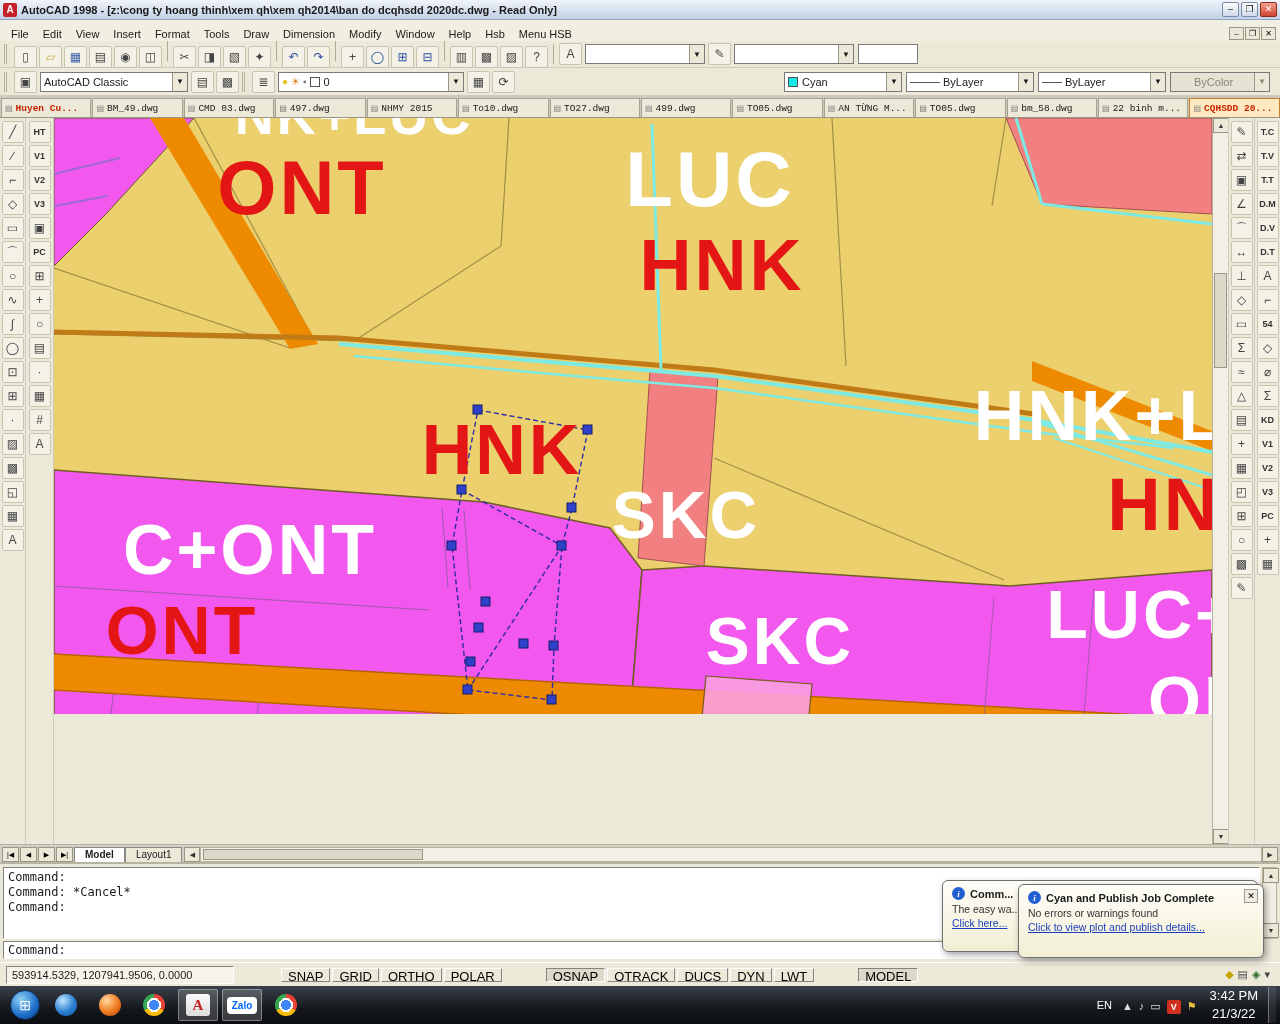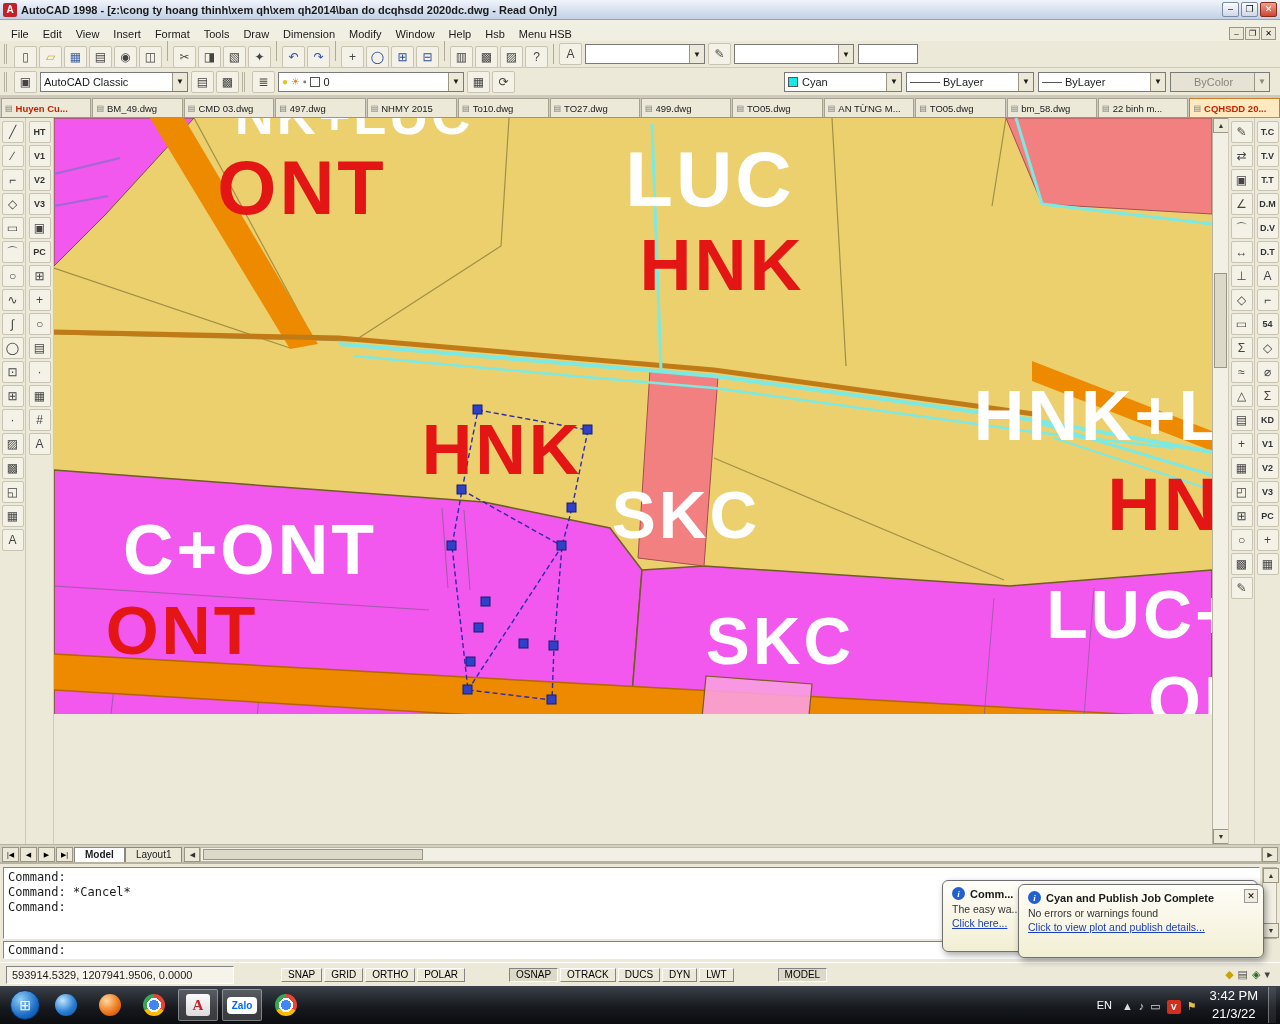--- a/index.html
+++ b/index.html
@@ -48,21 +48,21 @@
 
   
   .doctabs{position:absolute;top:96px;left:0;right:0;height:22px;background:#cdc9bc;
     display:flex;border-bottom:1px solid #9a9584;}
   .doc-tab{flex:1 1 0;min-width:0;display:flex;align-items:center;gap:3px;font-size:9.5px;
     background:#ece9d8;border:1px solid #a8a391;border-bottom:none;margin:2px 0 0 1px;
     padding:0 3px;overflow:hidden;white-space:nowrap;}
   .doc-tab .tab-ico{font-size:8px;color:#777;}
   .doc-tab.accent .tab-label{color:#c62200;font-weight:bold;}
   .doc-tab.active{background:#ffe9c0;border-color:#c87d2a;}
-  .tab-label{overflow:hidden;text-overflow:ellipsis;}
+  .tab-label{overflow:hidden;text-overflow:ellipsis;font-family:Liberation Mono, monospace;}
 
   
   .workarea{position:absolute;top:118px;left:0;height:726px;width:1280px;background:#ece9d8;}
   .sidecol{position:absolute;top:0;bottom:0;background:#ece9d8;display:flex;flex-direction:column;
     align-items:center;padding-top:2px;overflow:hidden;}
   #leftcol1{left:0;width:26px;border-right:1px solid #cfcabb;}
   #leftcol2{left:26px;width:28px;border-right:1px solid #cfcabb;}
   #rightcol1{right:26px;width:26px;border-left:1px solid #cfcabb;}
   #rightcol2{right:0;width:26px;border-left:1px solid #cfcabb;}
   .side-btn{width:22px;height:22px;margin:1px 0;display:flex;align-items:center;justify-content:center;
@@ -106,21 +106,21 @@
   .cmd-line{position:absolute;left:3px;bottom:3px;right:20px;height:18px;background:#fff;
     border:1px solid;border-color:#848484 #fff #fff #848484;
     font-family:"DejaVu Sans Mono","Liberation Mono",monospace;font-size:12px;line-height:16px;padding:0 4px;}
 
   
   .statusbar{position:absolute;top:962px;left:0;right:0;height:24px;background:#ece9d8;
     border-top:1px solid #fff;display:flex;align-items:center;padding:0 6px;gap:39px;}
   .coords{width:228px;height:18px;background:#f6f4ea;border:1px solid;border-color:#848484 #fff #fff #848484;
     font-size:11px;line-height:16px;padding:0 5px;white-space:nowrap;overflow:hidden;}
   .toggles{display:flex;margin-left:8px;}
-  .toggle{height:14px;padding:0 6px;font-size:10px;background:#ece9d8;margin-right:2px;
+  .toggle{height:14px;padding:0 6px;font-size:13px;background:#ece9d8;margin-right:2px;
     border:1px solid;border-color:#fff #848484 #848484 #fff;}
   .toggle.pressed{border-color:#848484 #fff #fff #848484;background:#ddd9c8;margin-left:42px;}
   .status-tray{margin-left:auto;display:flex;align-items:center;gap:4px;padding-right:4px;}
   .stray{font-size:11px;color:#666;}
 
   
   .taskbar{position:absolute;top:986px;left:0;right:0;height:38px;
     background:linear-gradient(#3a4049,#15181d 60%,#0b0d10);display:flex;align-items:center;padding:0 4px;}
   .start-orb{width:30px;height:30px;border-radius:50%;flex:none;margin:0 6px;
     background:radial-gradient(circle at 35% 30%,#8fd0f5,#1c6cc8 60%,#0a3f86);

